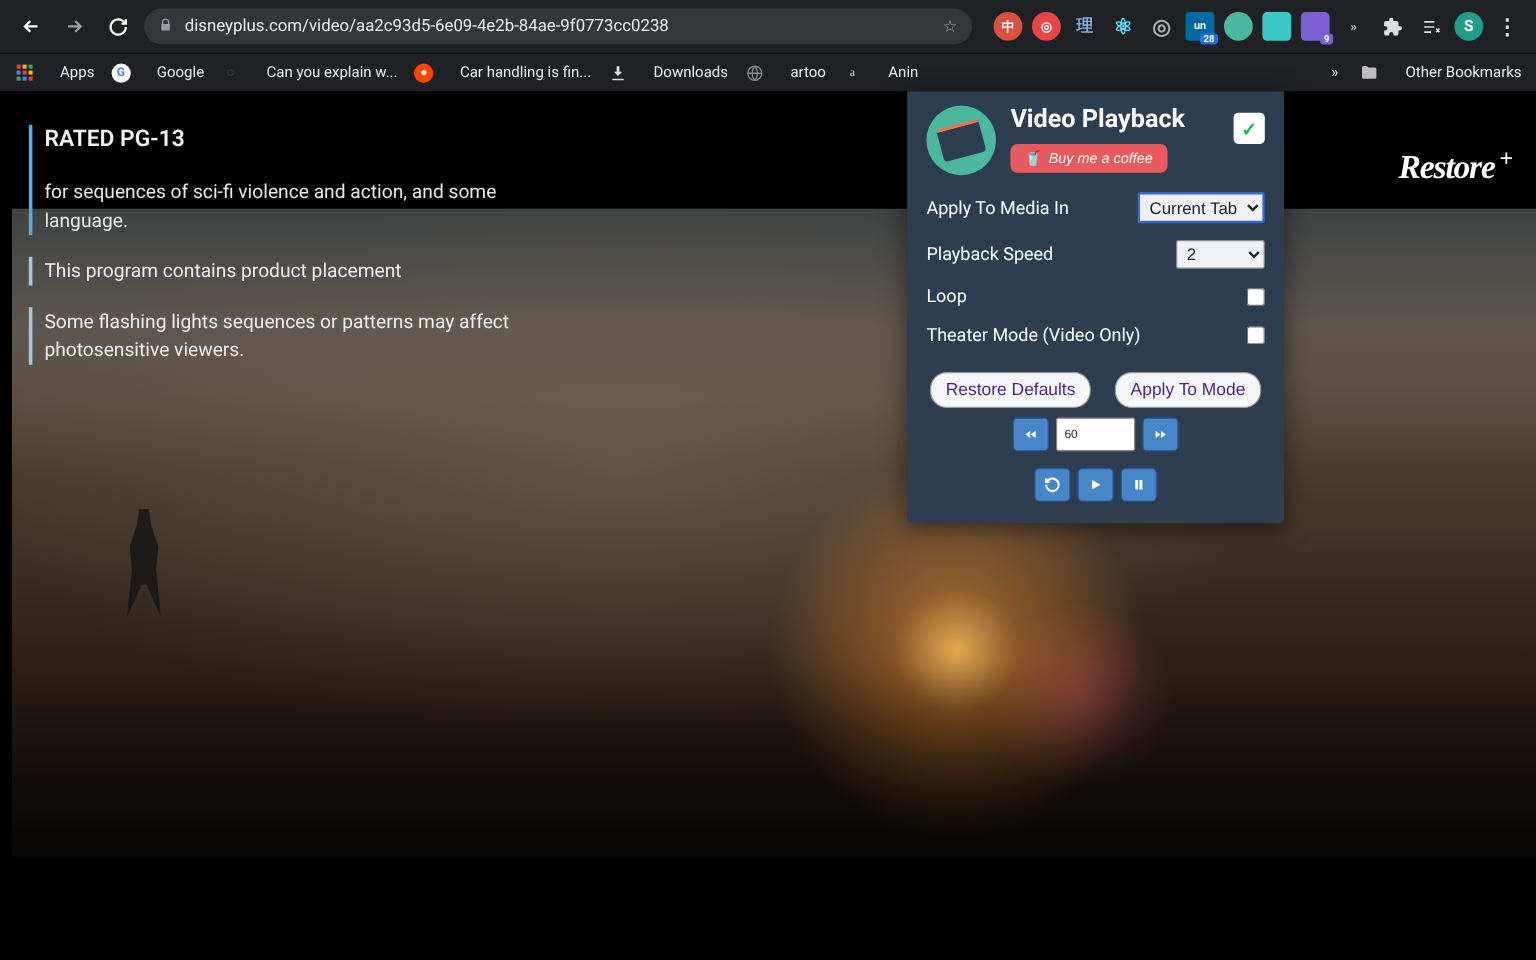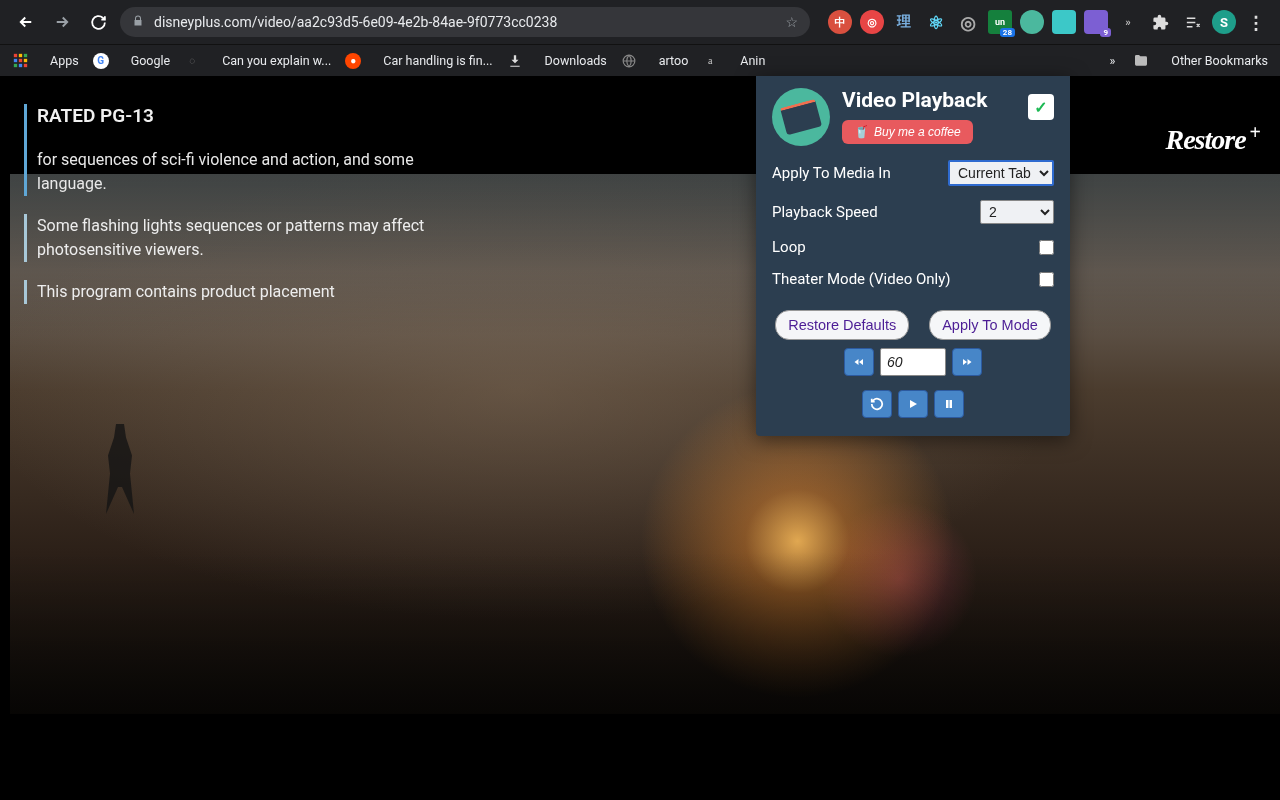--- a/index.html
+++ b/index.html
@@ -323,26 +323,25 @@
       display: flex;
       align-items: center;
       justify-content: center;
       cursor: pointer;
       font-size: 12px;
     }
     .skip-input {
       width: 66px;
       height: 28px;
       padding: 0 6px;
-      font-size: 14px;
+      font-size: 10px;
       border: 1px solid #888;
       border-radius: 2px;
       background: #fff;
       color: #222;
-      font-style: italic;
     }
     .media-controls {
       display: flex;
       justify-content: center;
       gap: 6px;
       margin-top: 14px;
     }
   </style>
 </head>
 <body>
@@ -372,21 +371,21 @@
     </span>
     <span>disneyplus.com/video/aa2c93d5-6e09-4e2b-84ae-9f0773cc0238</span>
     <span class="url-star">☆</span>
   </div>
   <div class="ext-icons">
     <div class="ext-icon" style="background:#d9503f">中</div>
     <div class="ext-icon" style="background:#e84545">◎</div>
     <div class="ext-icon" style="color:#7ab0e0;font-size:14px">理</div>
     <div class="ext-icon" style="color:#61dafb;font-size:18px">⚛</div>
     <div class="ext-icon" style="color:#aaa;font-size:18px">◎</div>
-    <div class="ext-icon" style="background:#15803d;border-radius:3px;font-size:9px">un<span class="ext-badge">28</span></div>
+    <div class="ext-icon" style="background:#0369a1;border-radius:3px;font-size:9px">un<span class="ext-badge">28</span></div>
     <div class="ext-icon" style="background:#4bb89e"></div>
     <div class="ext-icon" style="background:#3cc8c8;border-radius:4px"></div>
     <div class="ext-icon" style="background:#7c5fd3;border-radius:4px">
         <span class="ext-badge" style="background:#7c5fd3">9</span>
       </div>
     <div class="ext-icon" style="color:#bbb">»</div>
     <div class="ext-icon" style="color:#ddd;font-size:16px">
       <svg width="17" height="17" viewBox="0 0 24 24" fill="currentColor">
           <path d="M20.5 11H19V7a2 2 0 0 0-2-2h-4V3.5a2.5 2.5 0 0 0-5 0V5H4a2 2 0 0 0-2 2v4h1.5a2.5 2.5 0 0 1 0 5H2v4a2 2 0 0 0 2 2h4v-1.5a2.5 2.5 0 0 1 5 0V22h4a2 2 0 0 0 2-2v-4h1.5a2.5 2.5 0 0 0 0-5z"></path>
         </svg>
@@ -467,22 +466,22 @@
 <div class="video-area">
   <div class="video-frame">
     <div class="silhouette"></div>
   </div>
 
   <div class="rating-overlay">
     <div class="rating-block">
       <div class="rating-title">RATED PG-13</div>
       <div class="rating-desc">for sequences of sci-fi violence and action, and some language.</div>
     </div>
+    <div class="rating-note">This program contains product placement</div>
     <div class="rating-note">Some flashing lights sequences or patterns may affect photosensitive viewers.</div>
-    <div class="rating-note">This program contains product placement</div>
   </div>
 
   <div class="disney-logo">
     <span>Restore</span><sup>+</sup>
   </div>
 
   <div class="ext-popup">
     <div class="popup-header">
       <div class="popup-avatar">
         <div class="popup-avatar-inner"></div>

